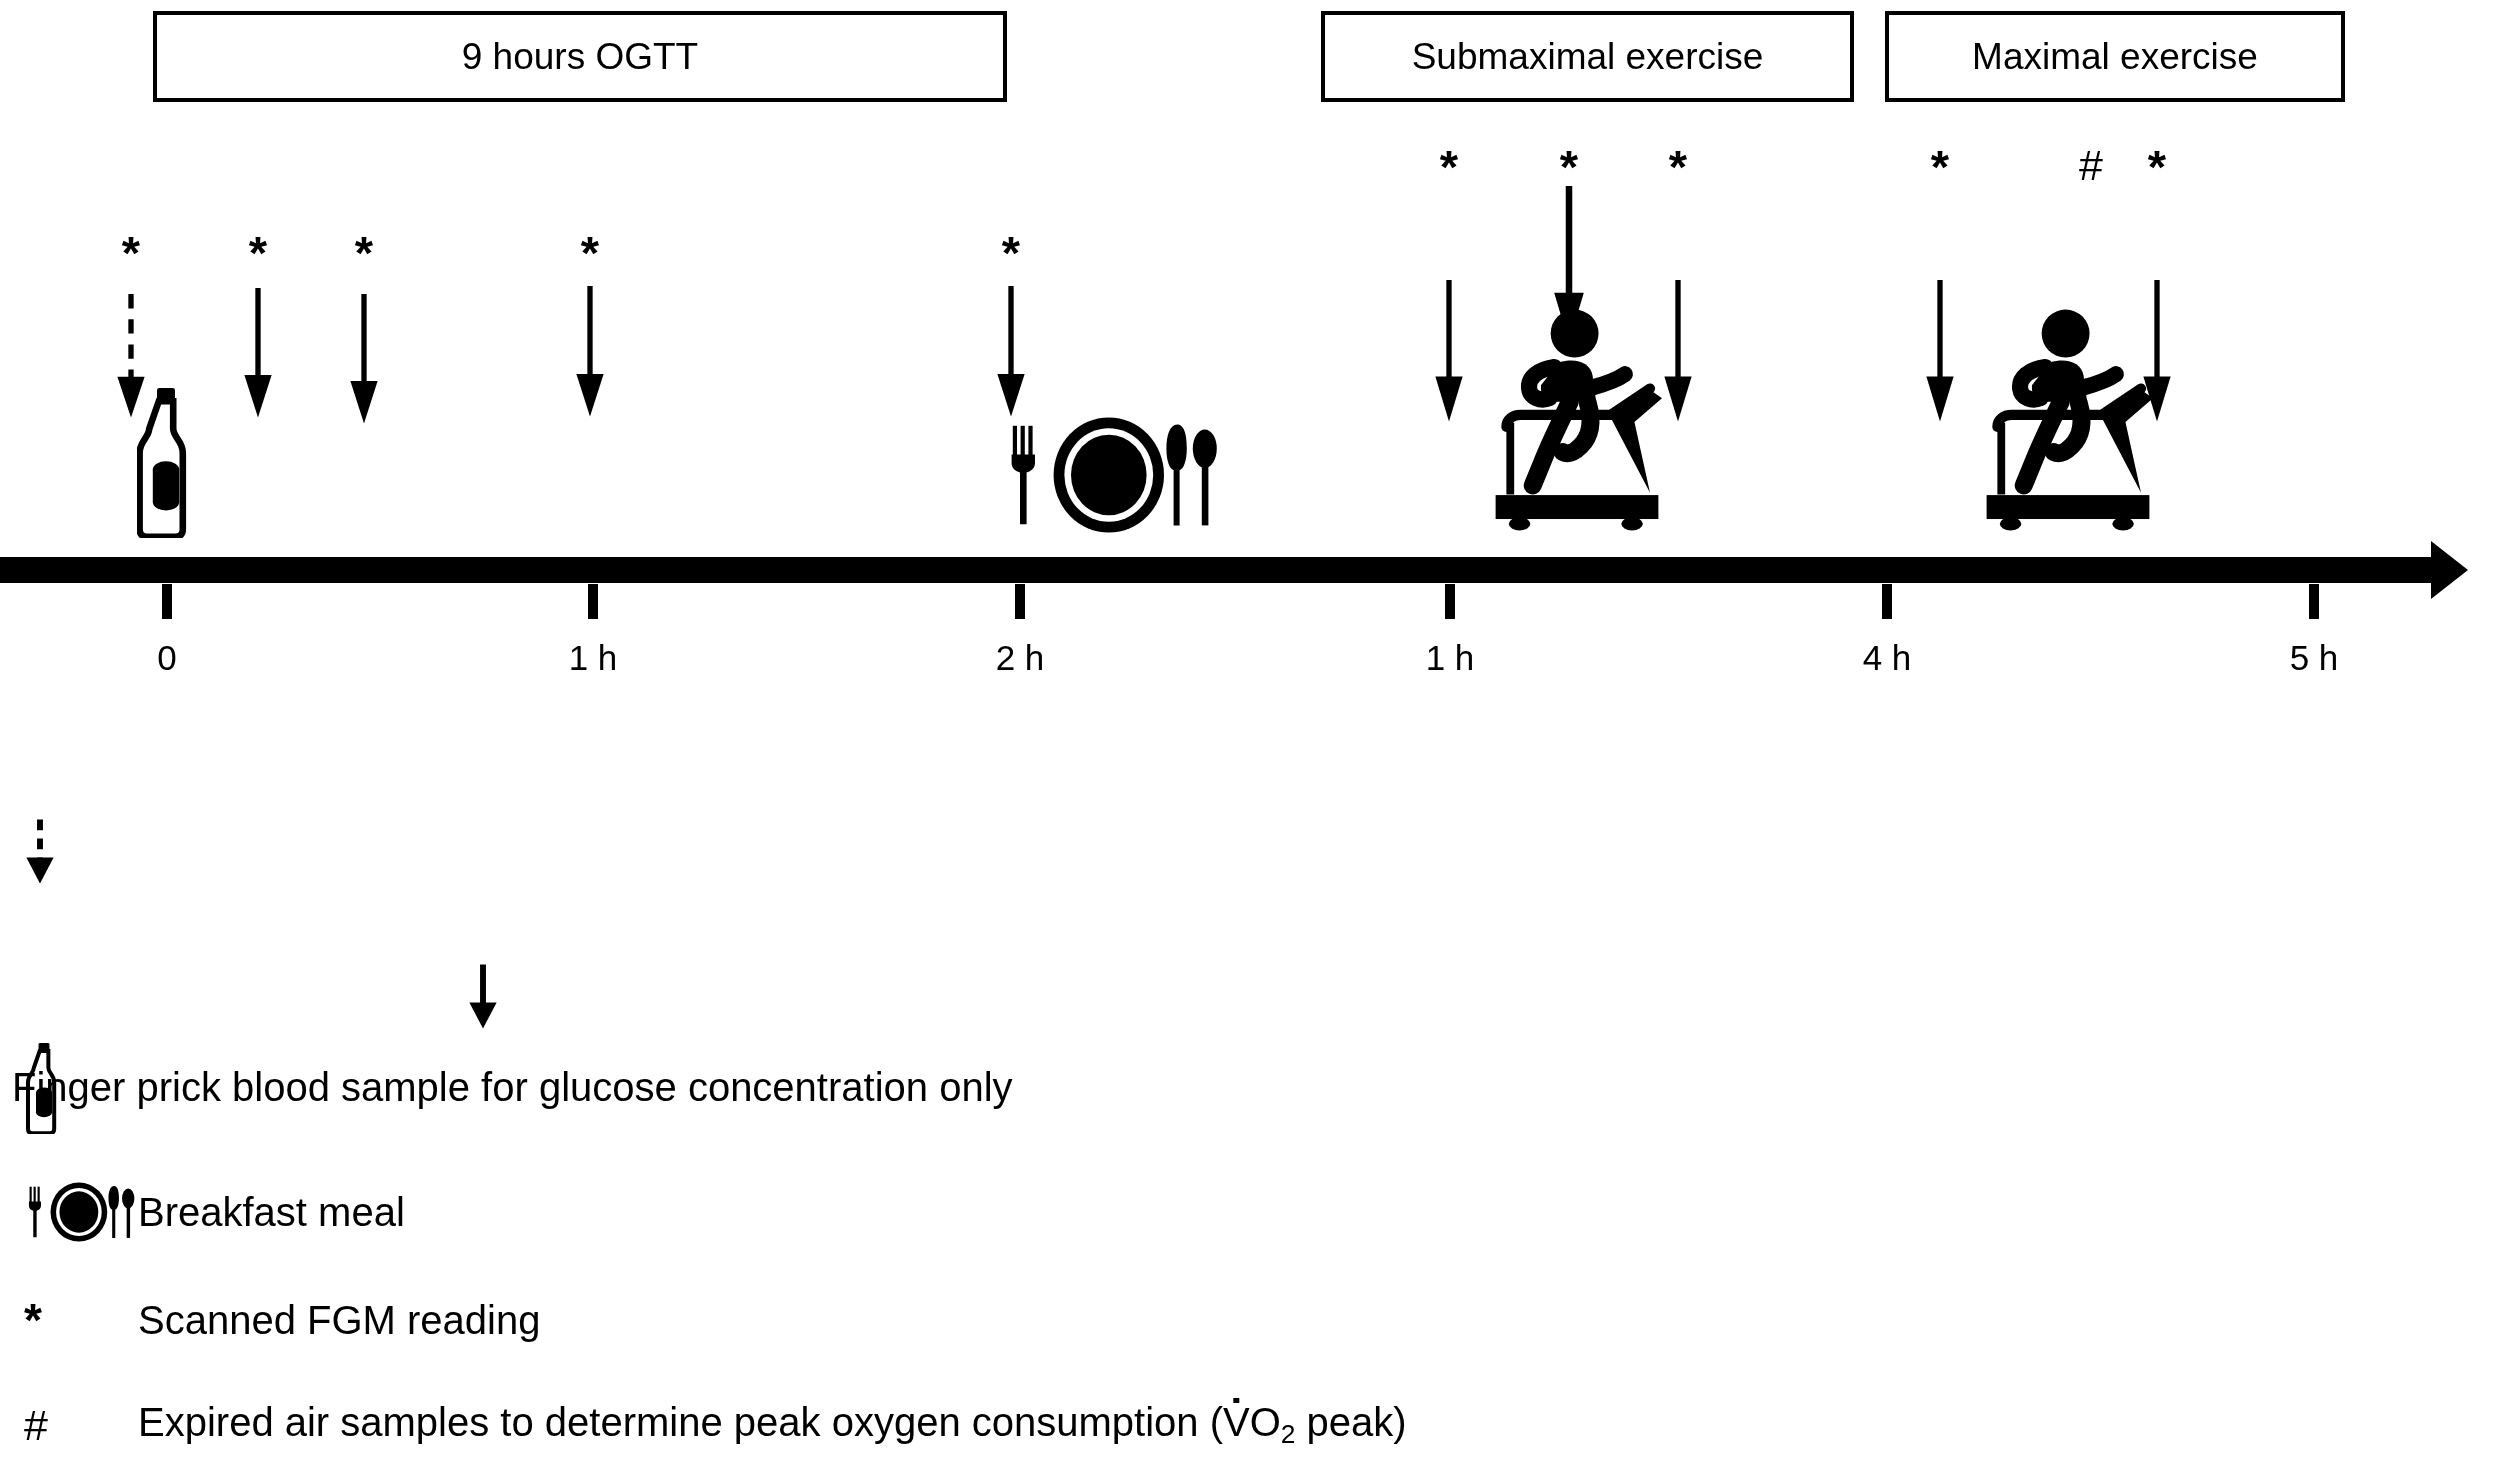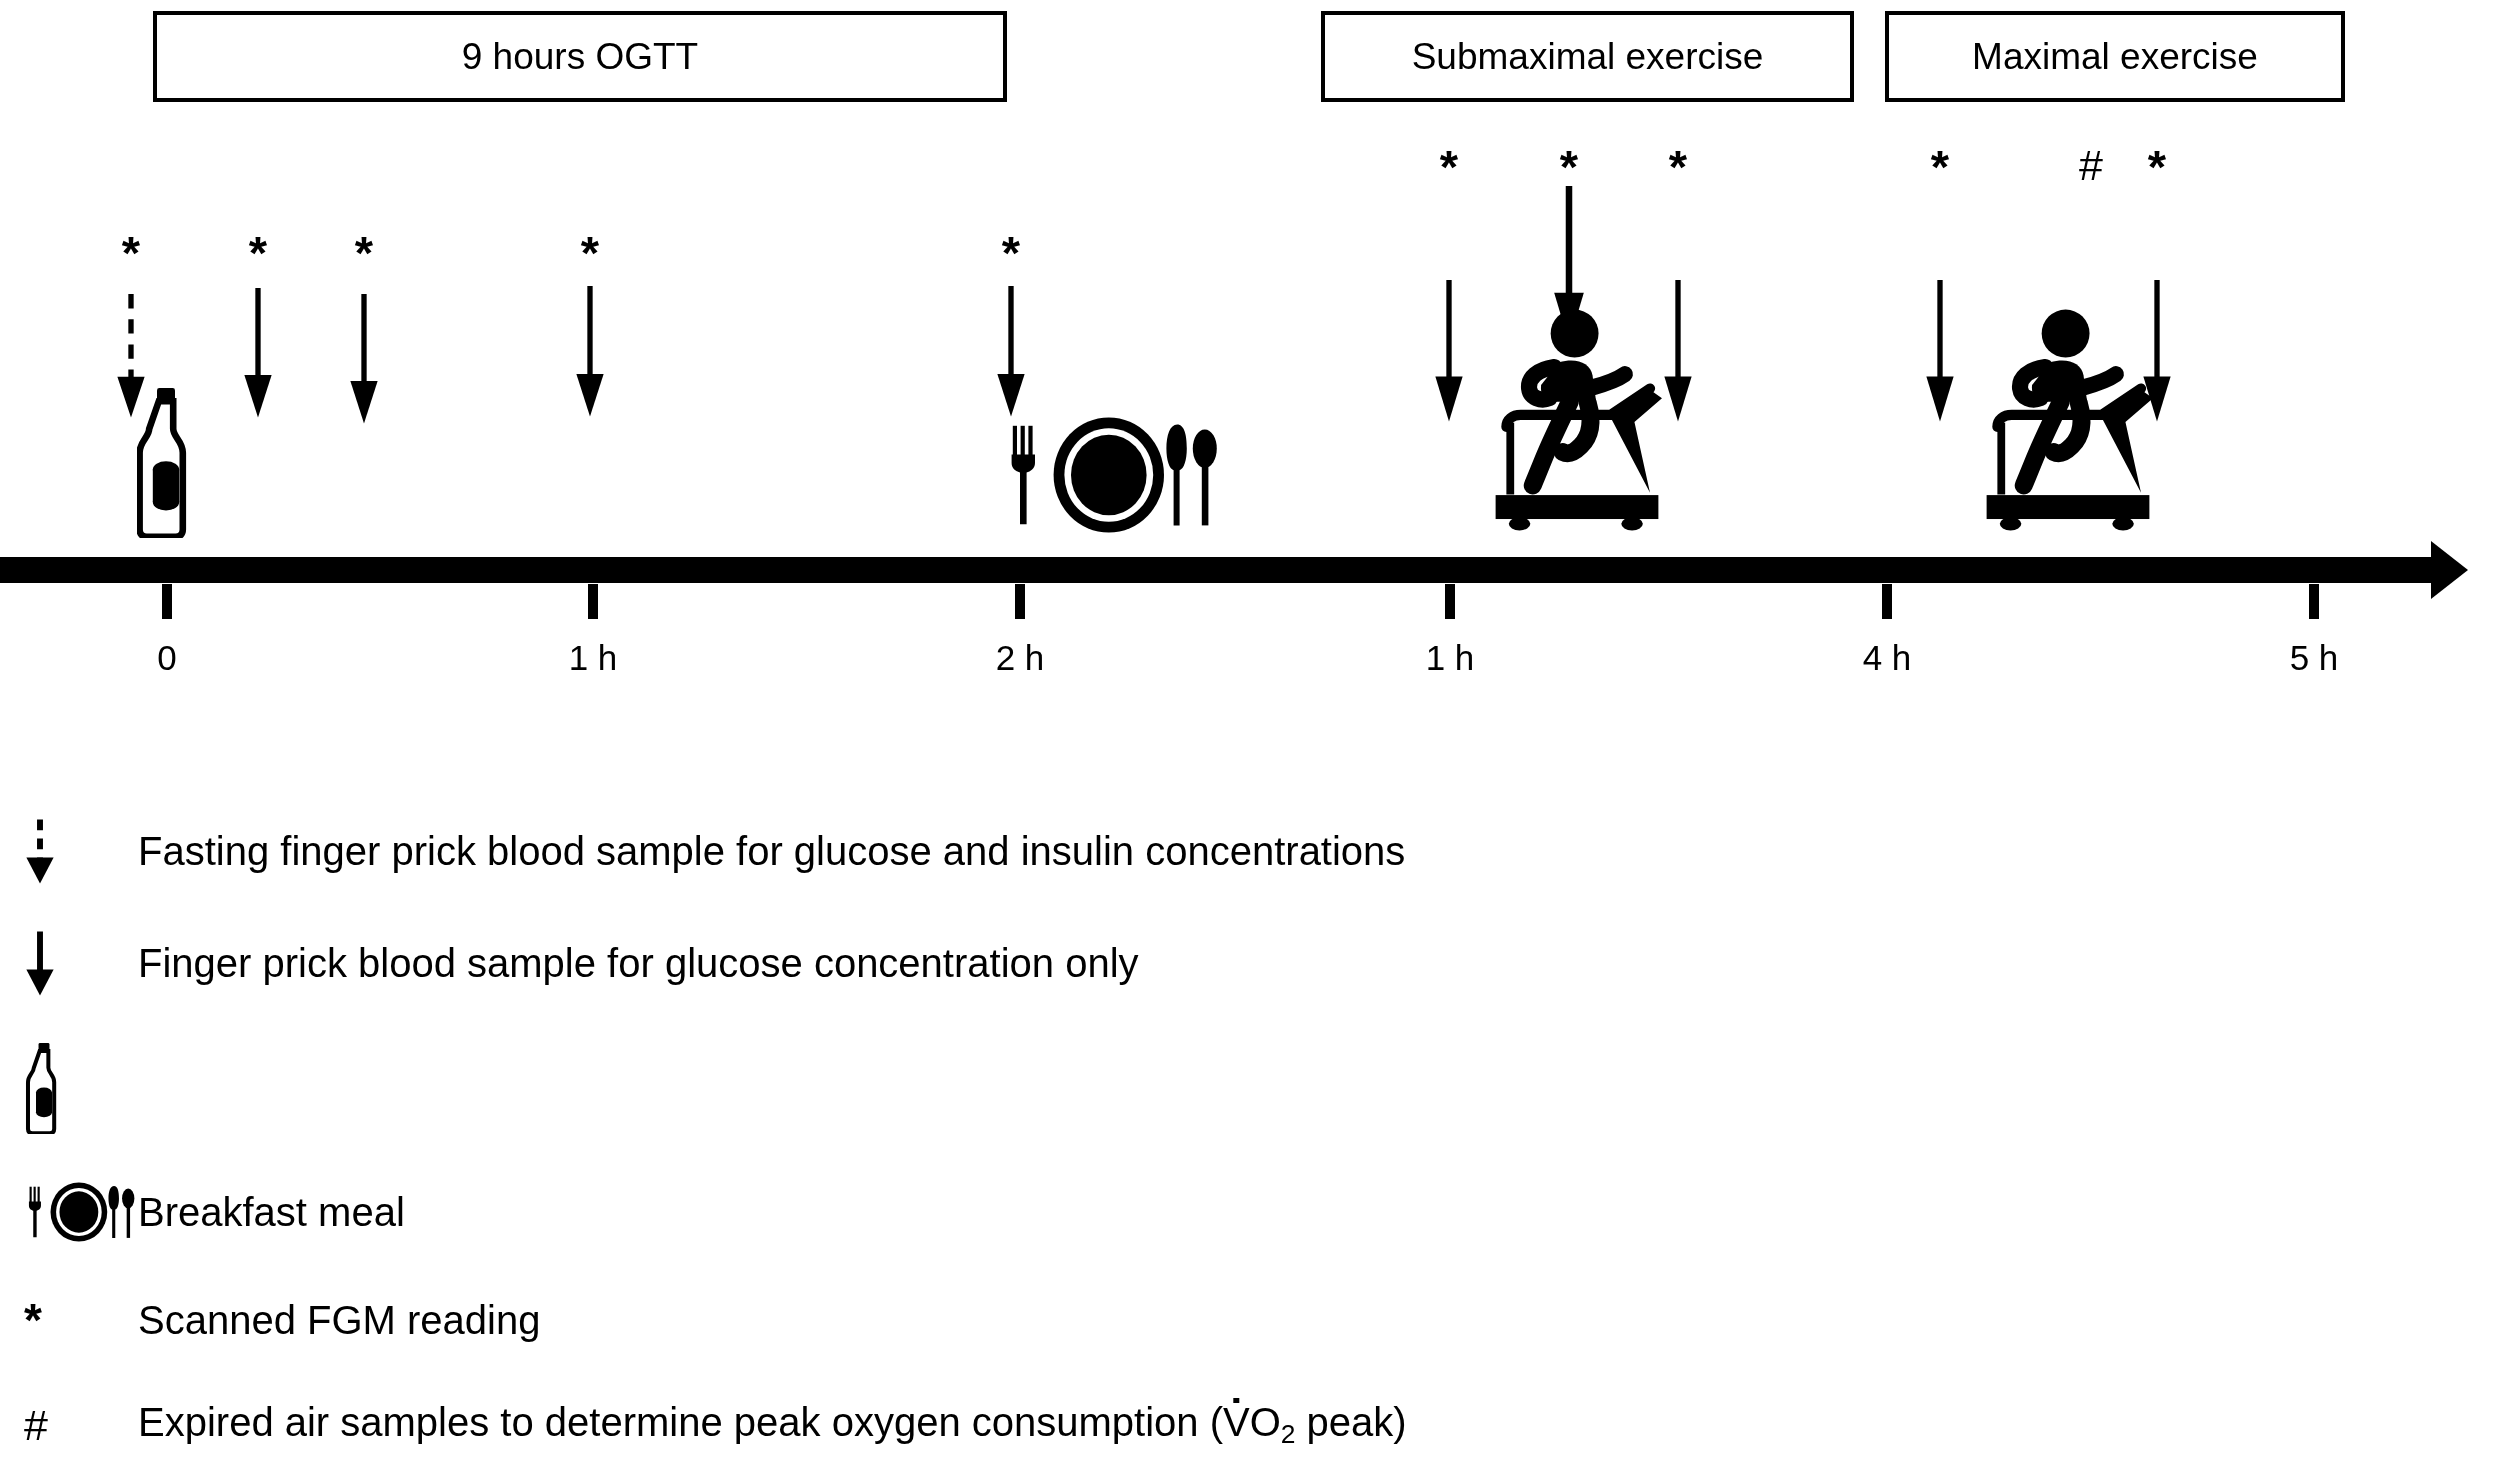--- a/index.html
+++ b/index.html
@@ -333,24 +333,23 @@
 
   <div class="legend">
 
     <div class="legend-row" style="left:0px; top:815px; height:72px;">
       <div class="legend-key">
         <svg width="32" height="67" viewBox="0 0 54 112">
           <line x1="27" y1="2" x2="27" y2="72" stroke="#000" stroke-width="10" stroke-dasharray="18 14"></line>
           <polygon points="4,66 50,66 27,110"></polygon>
         </svg>
       </div>
-      <div class="legend-text">Fasting finger prick blood sample for glucose and insulin concentrations</div>
-    </div>
-
-    <div class="legend-row" style="left:0px; top:927px; height:72px;">
+    </div>
+
+    <div class="legend-row" style="left:12px; top:927px; height:72px;flex-direction:column;">
       <div class="legend-key">
         <svg width="32" height="67" viewBox="0 0 54 112">
           <line x1="27" y1="2" x2="27" y2="72" stroke="#000" stroke-width="10"></line>
           <polygon points="4,66 50,66 27,110"></polygon>
         </svg>
       </div>
       <div class="legend-text">Finger prick blood sample for glucose concentration only</div>
     </div>
 
     <div class="legend-row" style="left:0px; top:1043px; height:90px;">

